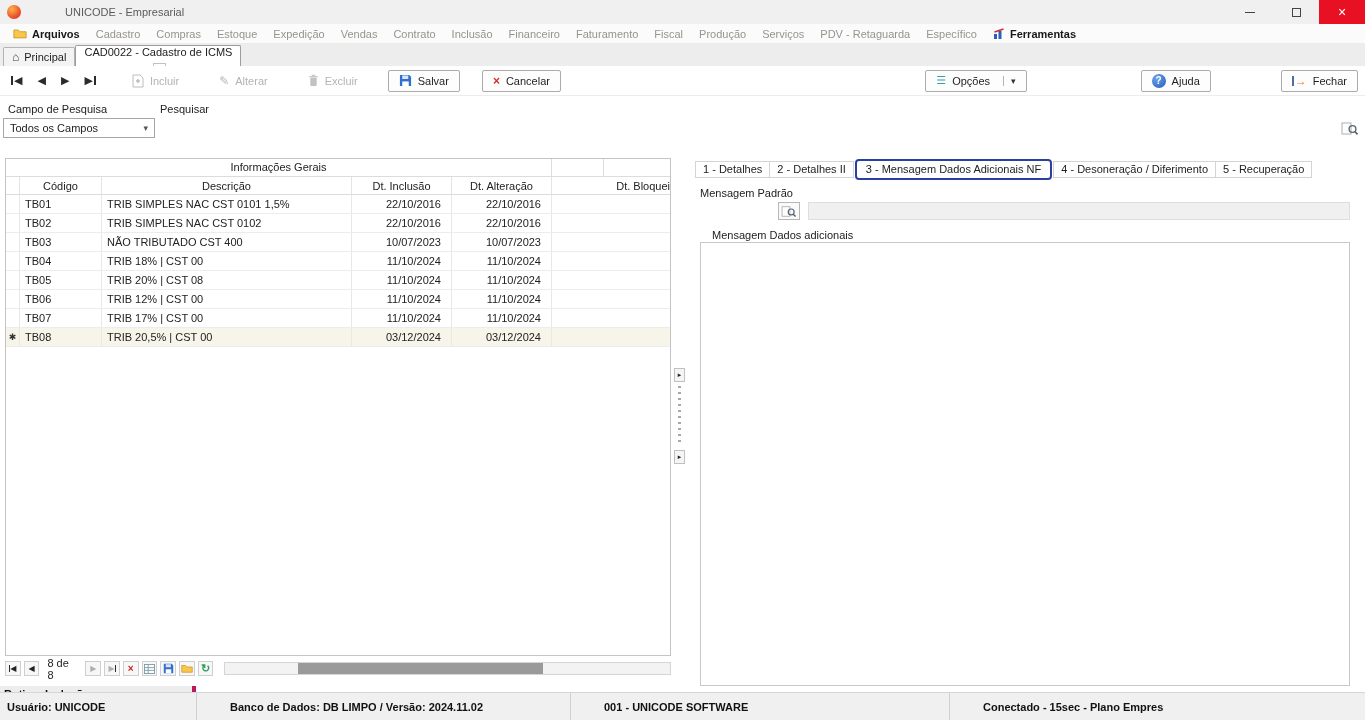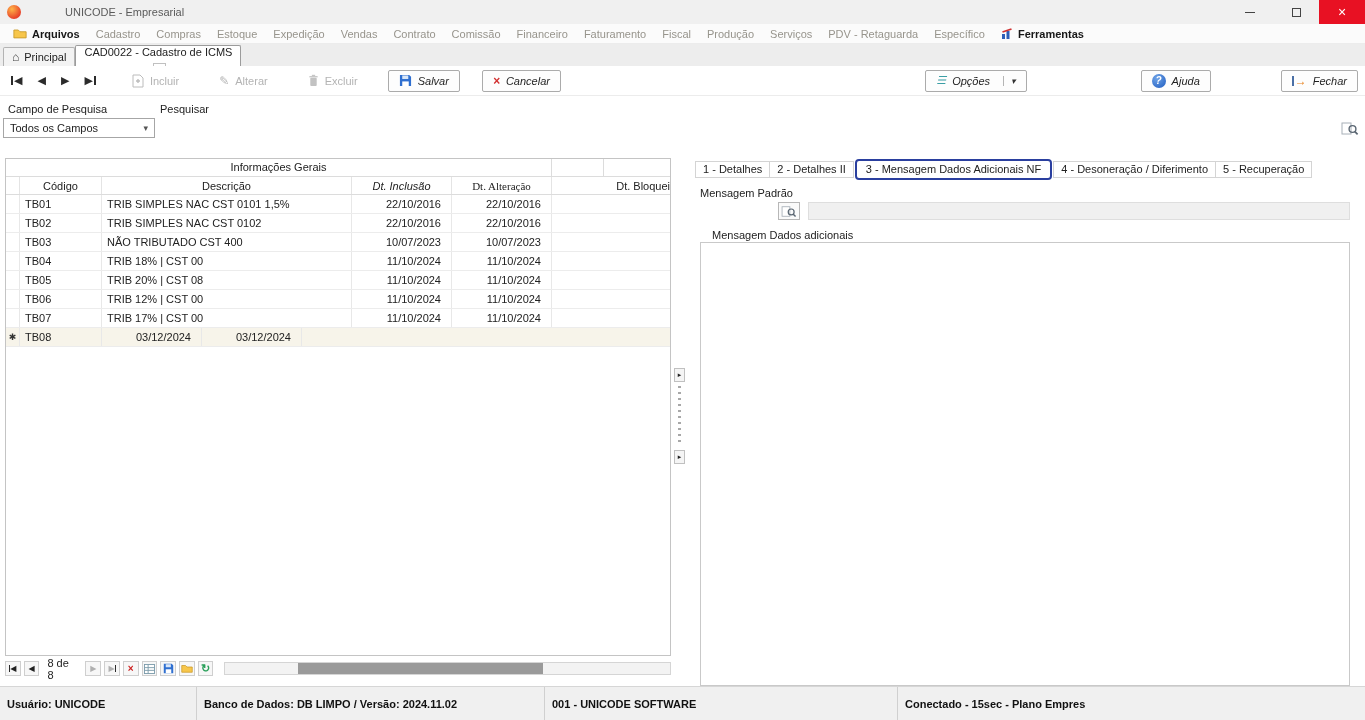--- a/index.html
+++ b/index.html
@@ -27,21 +27,21 @@
   .doc-tab.active { height:21px; background:#fff; border-color:#9c9c9c;flex-direction:column; }
   .home-glyph { font-size:12px; color:#444; }
   .tab-close { width:13px; height:13px; border:1px solid #c0c0c0; background:#fff; color:#d22222; font-weight:700; font-size:9px; display:flex; align-items:center; justify-content:center; margin-left:3px; }
 
   
   .toolbar { position:absolute; top:66px; left:0; width:1365px; height:30px; background:#fff; border-bottom:1px solid #ececec; display:flex; align-items:center; padding:0 7px; }
   .nav-group { display:flex; gap:15px; padding:0 4px; margin-right:22px; }
   .nav-ic { color:#2b2b2b; font-size:11px; display:flex; align-items:center; gap:1px; cursor:default; }
   .nav-bar { width:2px; height:9px; background:#2b2b2b; display:inline-block; }
   .tb-flat { display:flex; align-items:center; gap:6px; color:#b3b3b3; padding:0 10px; margin-right:20px; white-space:nowrap; }
-  .tb-btn { border:1px solid #ababab; border-radius:2px; background:#fdfdfd; height:22px; padding:0 10px; display:flex; align-items:center; gap:6px; color:#1f1f1f; margin-right:22px; white-space:nowrap;font-style:italic; }
+  .tb-btn { border:1px solid #ababab; border-radius:2px; background:#fdfdfd; height:22px; padding:0 10px; display:flex; align-items:center; gap:6px; color:#1f1f1f; margin-right:22px; white-space:nowrap; }
   .x-red { color:#d23030; font-weight:700; font-size:12px; }
   .pencil { color:#b3b3b3; font-size:12px; }
   .list-ic { color:#3a9ea5; font-size:11px; }
   .help-circle { width:14px; height:14px; border-radius:50%; background:radial-gradient(circle at 35% 30%, #6fa4e8, #1f5bbf); color:#fff; font-weight:700; font-size:10px; display:flex; align-items:center; justify-content:center; }
   .exit-ic { display:flex; align-items:center; gap:1px; }
   .exit-bar { width:2px; height:10px; background:#4a6fa5; display:inline-block; }
   .exit-arrow { color:#e8821e; font-weight:700; font-size:12px; }
   .opt-split { border-left:1px solid #b5b5b5; margin-left:7px; padding-left:7px; color:#333; font-size:9px; }
   .spacer { flex:1; }
   .tb-btn.ajuda { margin-left:92px; }
@@ -105,21 +105,21 @@
   .dp-label { position:absolute; left:6px; color:#222; }
   .lbl-padrao { top:29px; }
   .lbl-dados { top:71px;margin-left:12px; }
   .lookup-btn { position:absolute; left:84px; top:44px; width:22px; height:18px; border:1px solid #b7b7b7; background:#fafafa; display:flex; align-items:center; justify-content:center; }
   .inp-padrao { position:absolute; left:114px; top:44px; right:8px; height:18px; background:#f0f0f0; border:1px solid #dedede; }
   .memo { position:absolute; left:6px; top:84px; right:8px; bottom:0; background:#fff; border:1px solid #c9c9c9; }
 
   
   .status1 { position:absolute; left:0; bottom:18px; width:1365px; height:16px; background:#fff; display:flex; }
   .rotina-panel { width:196px; height:100%; background:#ededed; border-right:4px solid #be185d; display:flex; align-items:center; padding-left:4px; font-weight:700; color:#111; }
-  .status2 { position:absolute; left:0; bottom:0; width:1365px; height:34px; background:#f0f0f0; border-top:1px solid #d6d6d6; display:flex; align-items:center; font-weight:700; color:#111; }
+  .status2 { position:absolute; left:0; bottom:0; width:1365px; height:28px; background:#f0f0f0; border-top:1px solid #d6d6d6; display:flex; align-items:center; font-weight:700; color:#111;gap:26px; }
   .sp { height:100%; display:flex; align-items:center; padding-left:7px; border-right:1px solid #d0d0d0; overflow:hidden; white-space:nowrap; }
   .sp1 { width:197px; } .sp2 { width:348px; } .sp3 { width:353px; } .sp4 { width:270px; } .sp5 { flex:1; border-right:none; }
 
   svg { display:block; }
 </style>
 </head>
 <body>
 
 <div class="titlebar">
   <span class="app-icon"></span>
@@ -143,21 +143,21 @@
         <path d="M1 2 h5 l2 2 h7 v7 h-14 z" fill="#f7c64b" stroke="#c89a2a" stroke-width="1"></path>
       </svg>
     <span>Arquivos</span>
   </div>
   <div class="menu-item">Cadastro</div>
   <div class="menu-item">Compras</div>
   <div class="menu-item">Estoque</div>
   <div class="menu-item">Expedição</div>
   <div class="menu-item">Vendas</div>
   <div class="menu-item">Contrato</div>
-  <div class="menu-item">Comissão</div>
+  <div class="menu-item">Inclusão</div>
   <div class="menu-item">Financeiro</div>
   <div class="menu-item">Faturamento</div>
   <div class="menu-item">Fiscal</div>
   <div class="menu-item">Produção</div>
   <div class="menu-item">Serviços</div>
   <div class="menu-item">PDV - Retaguarda</div>
   <div class="menu-item">Específico</div>
   <div class="menu-item strong">
     <svg width="12" height="12" viewBox="0 0 12 12">
         <rect x="1" y="6" width="3" height="5" fill="#2e5fb8"></rect>
@@ -271,22 +271,22 @@
   <div class="grid-panel">
     <div class="band-row">
       <div class="band-main">Informações Gerais</div>
       <div class="band-ativo"></div>
       <div class="band-bloq"></div>
     </div>
     <div class="hdr-row">
       <div class="h w-ind"></div>
       <div class="h w-cod">Código</div>
       <div class="h w-desc">Descrição</div>
-      <div class="h w-date" style="justify-content:center;padding-right:0;font-style:italic;">Dt. Inclusão</div>
-      <div class="h w-date" style="justify-content:center;padding-right:0;font-family:Liberation Serif, serif;">Dt. Alteração</div>
+      <div class="h w-date" style="justify-content:center;padding-right:0;">Dt. Inclusão</div>
+      <div class="h w-date" style="justify-content:center;padding-right:0;">Dt. Alteração</div>
       <div class="h w-ativo">Ativo</div>
       <div class="h w-bloq" style="justify-content:flex-end;">Dt. Bloquei</div>
     </div>
 
     <div class="grid-row">
       <div class="c w-ind"></div>
       <div class="c w-cod">TB01</div>
       <div class="c w-desc">TRIB SIMPLES NAC CST 0101 1,5%</div>
       <div class="c w-date">22/10/2016</div>
       <div class="c w-date">22/10/2016</div>
@@ -371,20 +371,21 @@
       <div class="c w-ativo">
           <span class="cb">
             <span>✓</span>
           </span>
         </div>
       <div class="c w-bloq"></div>
     </div>
     <div class="grid-row current">
       <div class="c w-ind">✱</div>
       <div class="c w-cod">TB08</div>
+      <div class="c w-desc">TRIB 20,5% | CST 00</div>
       <div class="c w-date">03/12/2024</div>
       <div class="c w-date">03/12/2024</div>
       <div class="c w-ativo">
           <span class="cb">
             <span>✓</span>
           </span>
         </div>
       <div class="c w-bloq"></div>
     </div>
   </div>

